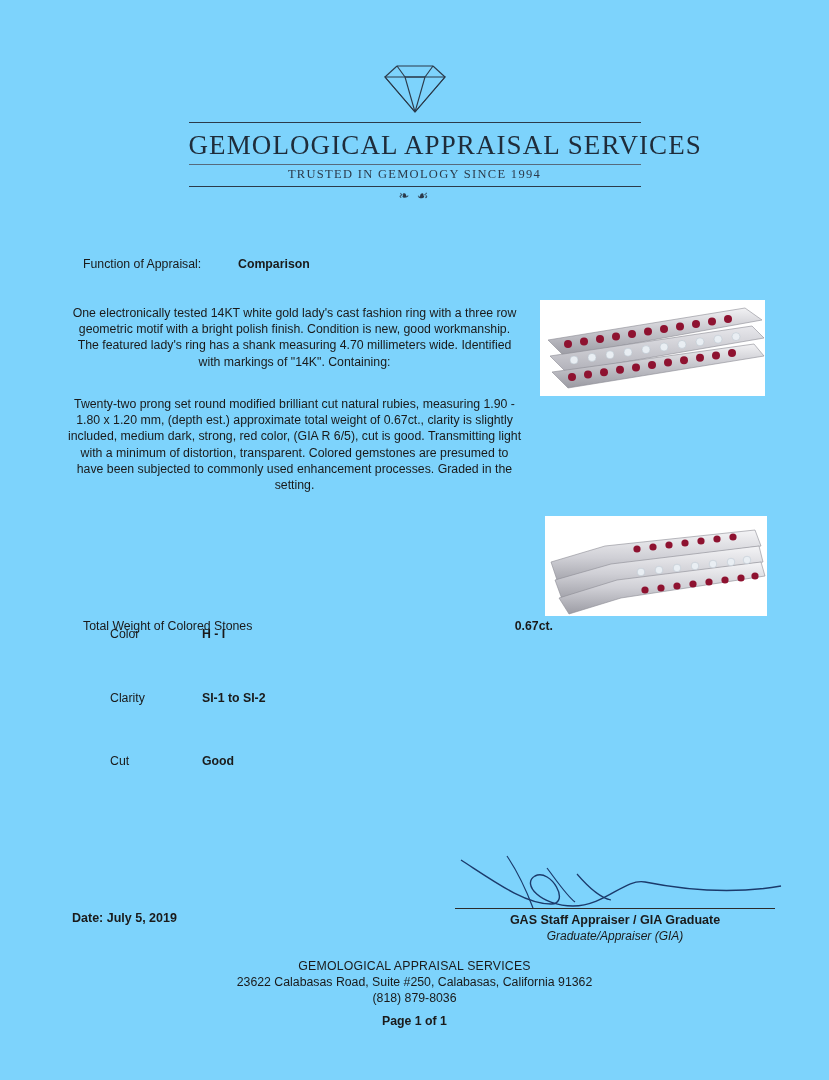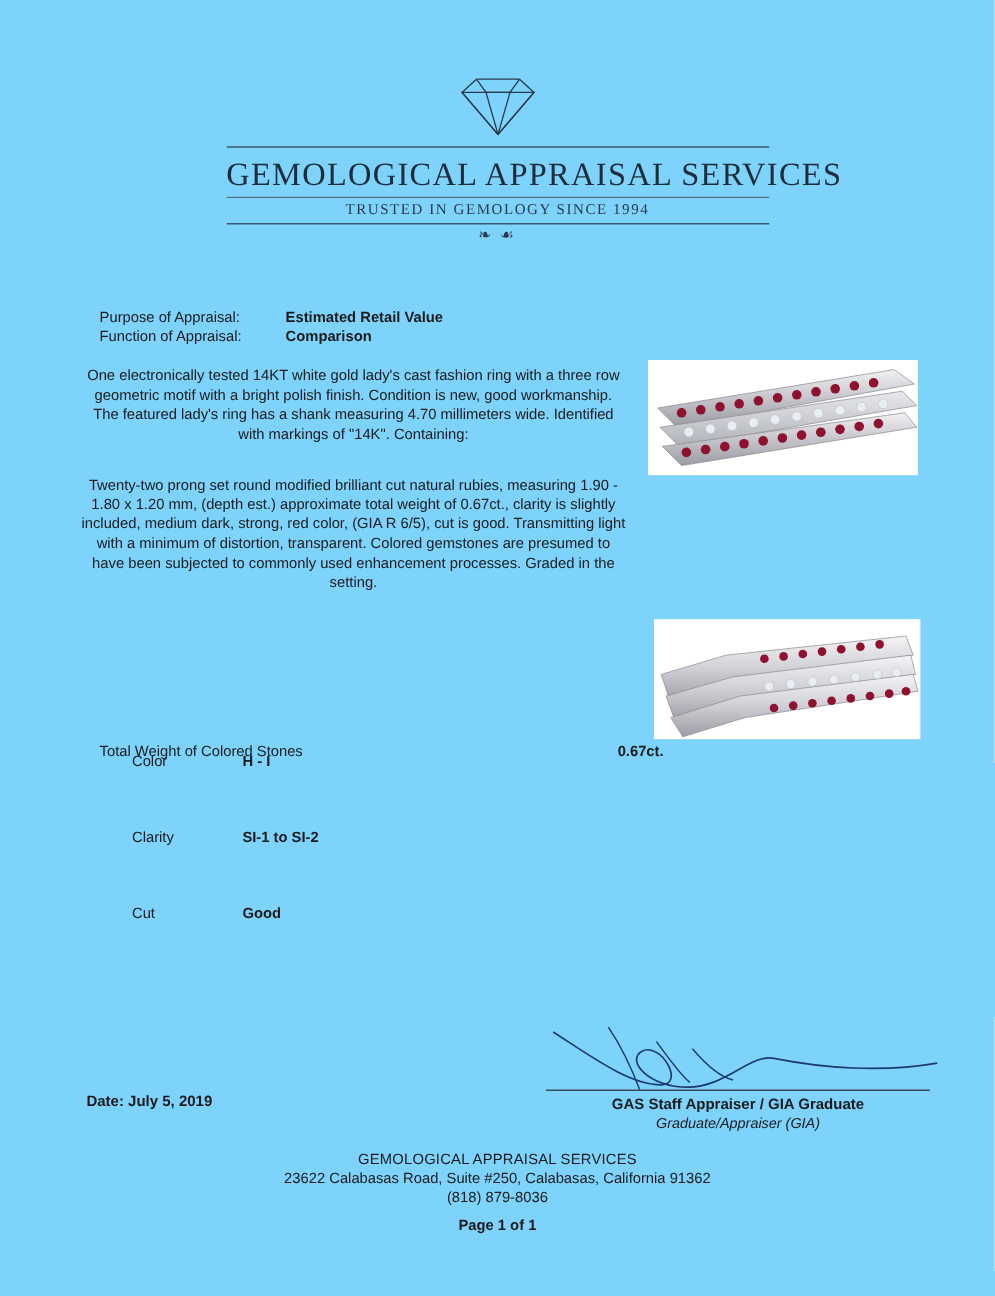--- a/index.html
+++ b/index.html
@@ -207,24 +207,20 @@
       <div class="rule"></div>
       <div class="flourish">
         <span>❧</span>
         <span>☙</span>
       </div>
     </div>
   </div>
 
   <div class="purpose-block">
     <div class="purpose-row">
-      <span class="purpose-label">Purpose of Appraisal:</span>
-      <span class="purpose-value">Estimated Retail Value</span>
-    </div>
-    <div class="purpose-row">
       <span class="purpose-label">Function of Appraisal:</span>
       <span class="purpose-value">Comparison</span>
     </div>
   </div>
 
   <div class="para" id="para1">One electronically tested 14KT white gold lady's cast fashion ring with a three row geometric motif with a bright polish finish. Condition is new, good workmanship. The featured lady's ring has a shank measuring 4.70 millimeters wide. Identified with markings of "14K". Containing:</div>
   <div class="para" id="para2">Twenty-two prong set round modified brilliant cut natural rubies, measuring 1.90 - 1.80 x 1.20 mm, (depth est.) approximate total weight of 0.67ct., clarity is slightly included, medium dark, strong, red color, (GIA R 6/5), cut is good. Transmitting light with a minimum of distortion, transparent. Colored gemstones are presumed to have been subjected to commonly used enhancement processes. Graded in the setting.</div>
 
   <div class="specs">
     <div class="srow">

